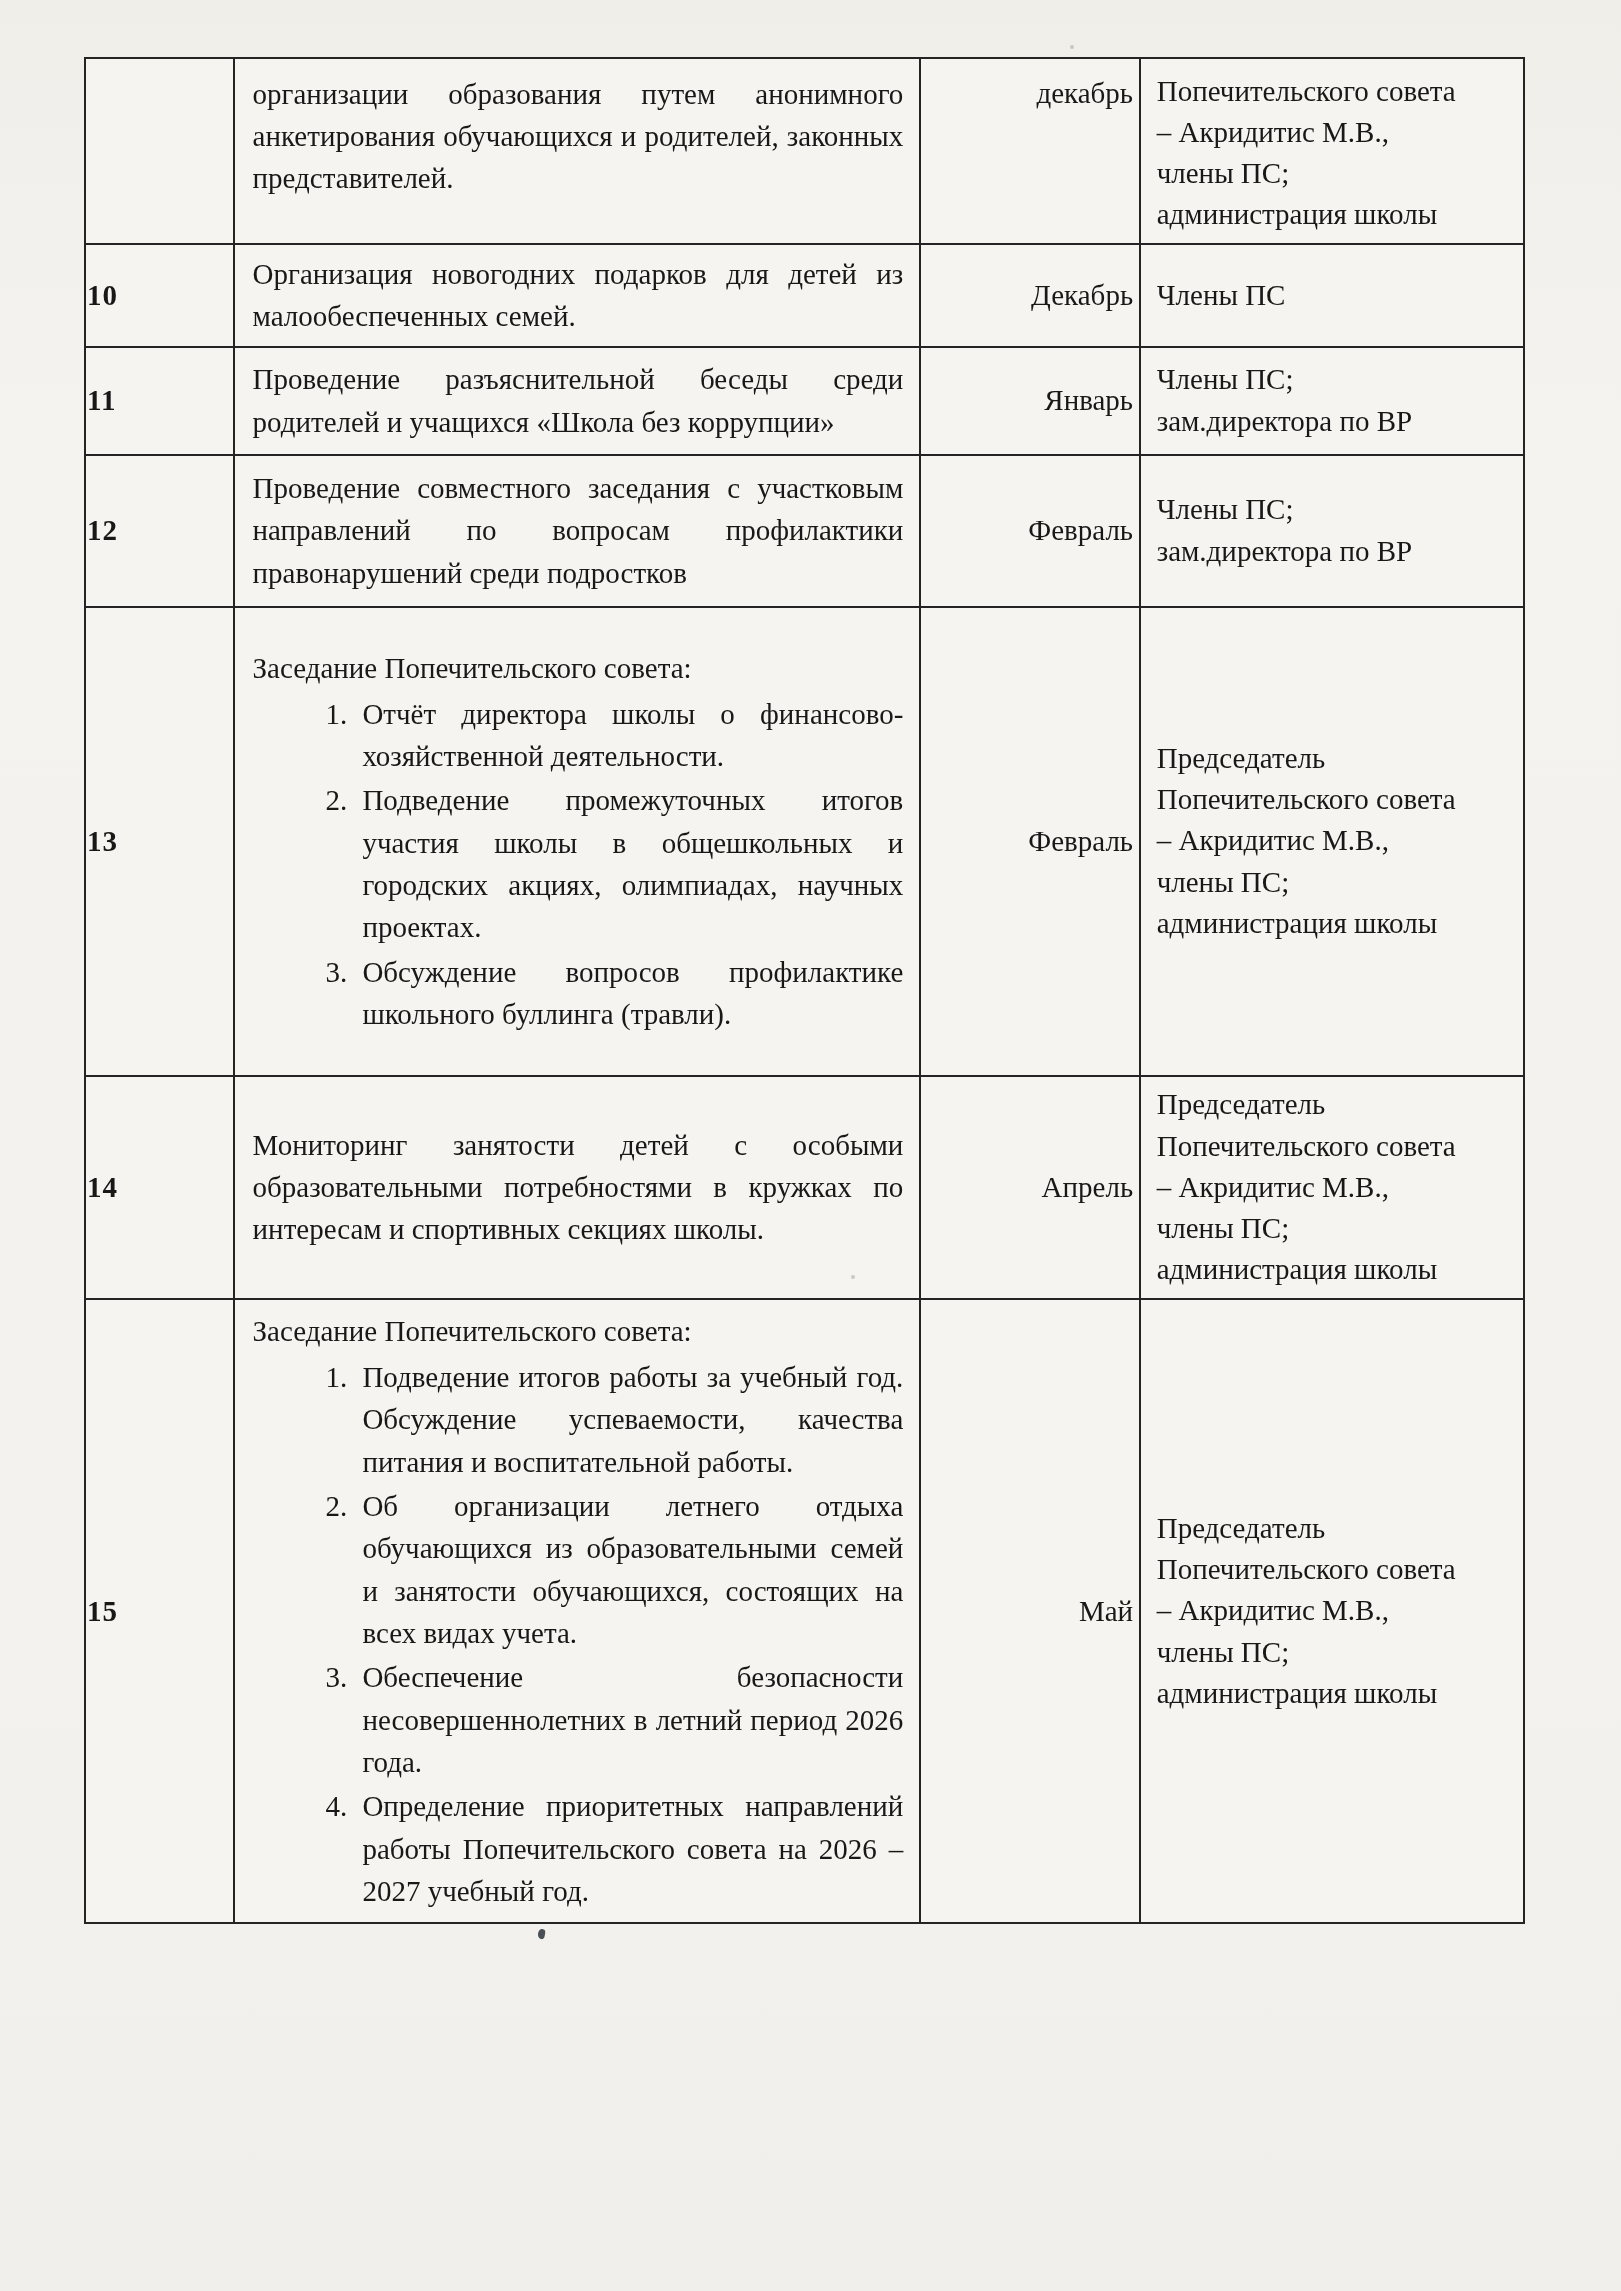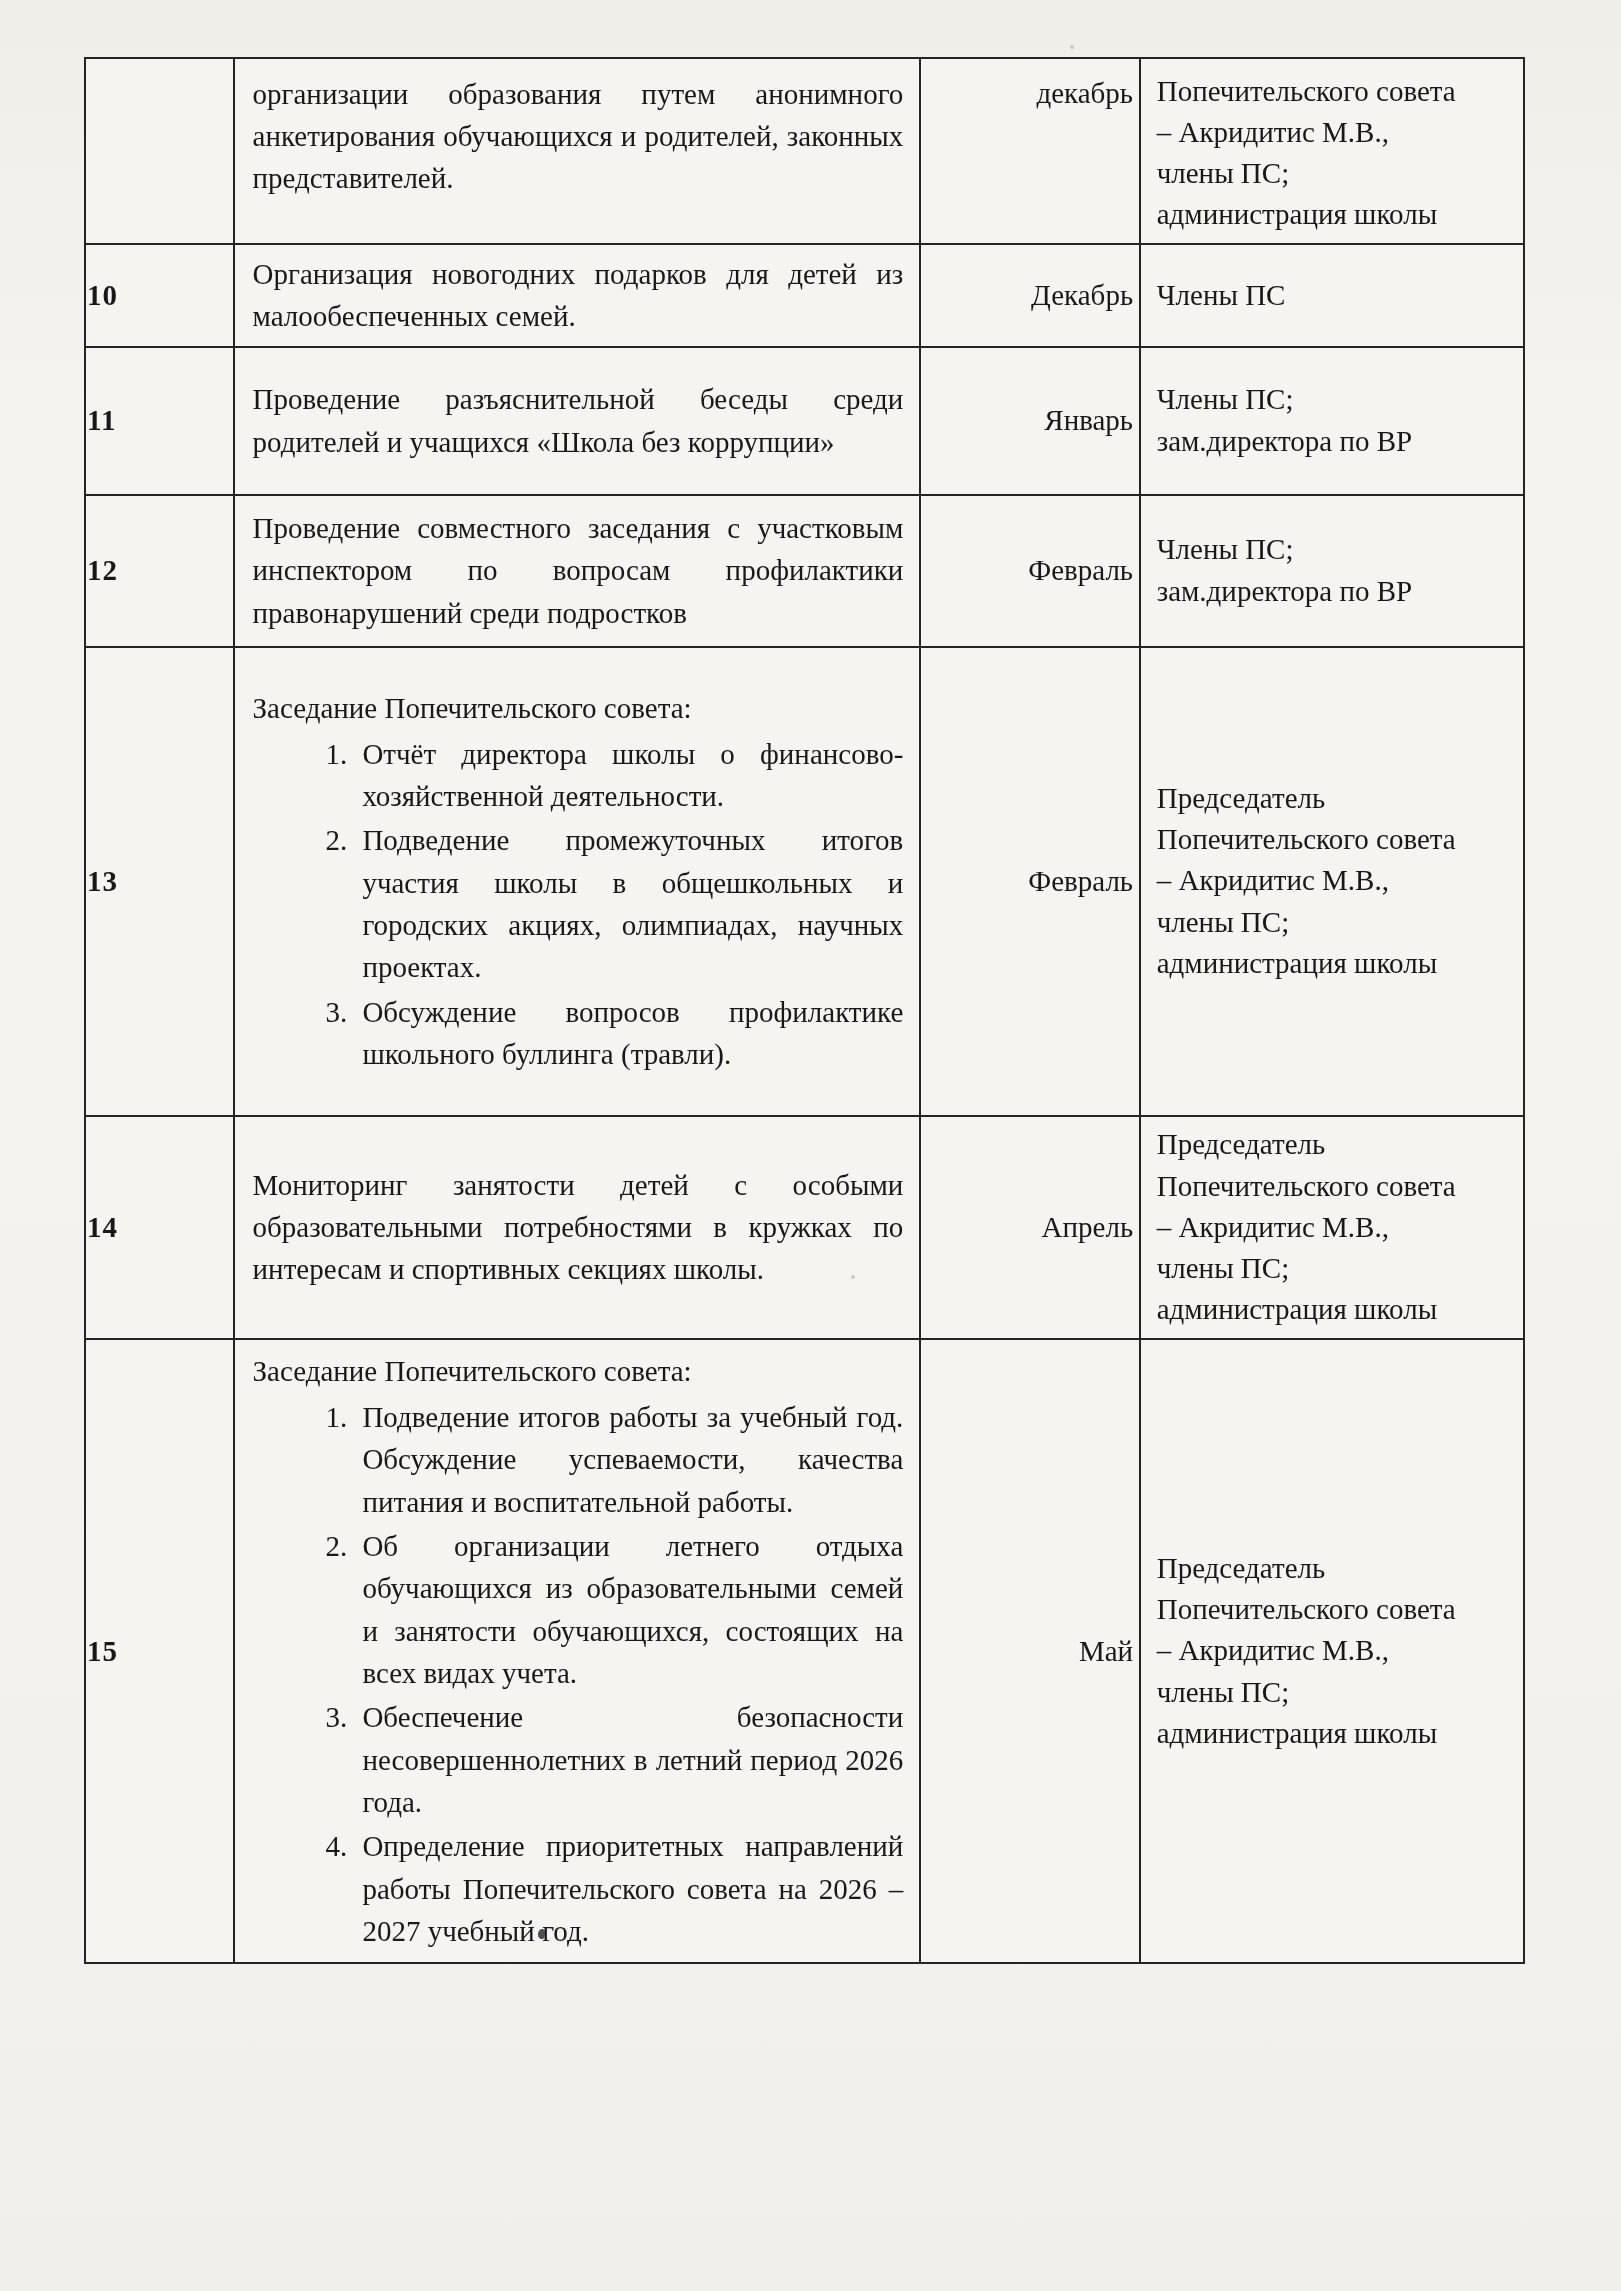--- a/index.html
+++ b/index.html
@@ -36,21 +36,21 @@
   td {
     border: 2px solid #242424;
     vertical-align: middle;
     box-sizing: border-box;
   }
   
   tr { box-shadow: 0 0 0 0 transparent; }
 
   tr:nth-child(1) { height: 155px; }
   tr:nth-child(2) { height: 74px;  }
-  tr:nth-child(3) { height: 148px; }
+  tr:nth-child(3) { height: 108px; }
   tr:nth-child(4) { height: 152px; }
   tr:nth-child(5) { height: 469px; }
   tr:nth-child(6) { height: 185px; }
   tr:nth-child(7) { height: 610px; }
 
   td.num-cell {
     text-align: left;
     font-weight: bold;
     font-size: 29px;
     letter-spacing: 1px;
@@ -148,21 +148,21 @@
           <td class="num-cell">11</td>
           <td class="activity-cell">
             <div class="activity-text">Проведение разъяснительной беседы среди родителей и учащихся «Школа без коррупции»</div>
           </td>
           <td class="month-cell">Январь</td>
           <td class="resp-cell"><span>Члены ПС;</span><br><span>зам.директора по ВР</span></td>
         </tr>
         <tr>
           <td class="num-cell">12</td>
           <td class="activity-cell">
-            <div class="activity-text">Проведение совместного заседания с участковым инспектором по вопросам профилактики правонарушений среди подростков</div>
+            <div class="activity-text">Проведение совместного заседания с участковым направлений по вопросам профилактики правонарушений среди подростков</div>
           </td>
           <td class="month-cell">Февраль</td>
           <td class="resp-cell"><span>Члены ПС;</span><br><span>зам.директора по ВР</span></td>
         </tr>
         <tr>
           <td class="num-cell">13</td>
           <td class="activity-cell">
             <div class="activity-heading">Заседание Попечительского совета:</div>
             <ol class="activity-items">
               <li>Отчёт директора школы о финансово-хозяйственной деятельности.</li>

